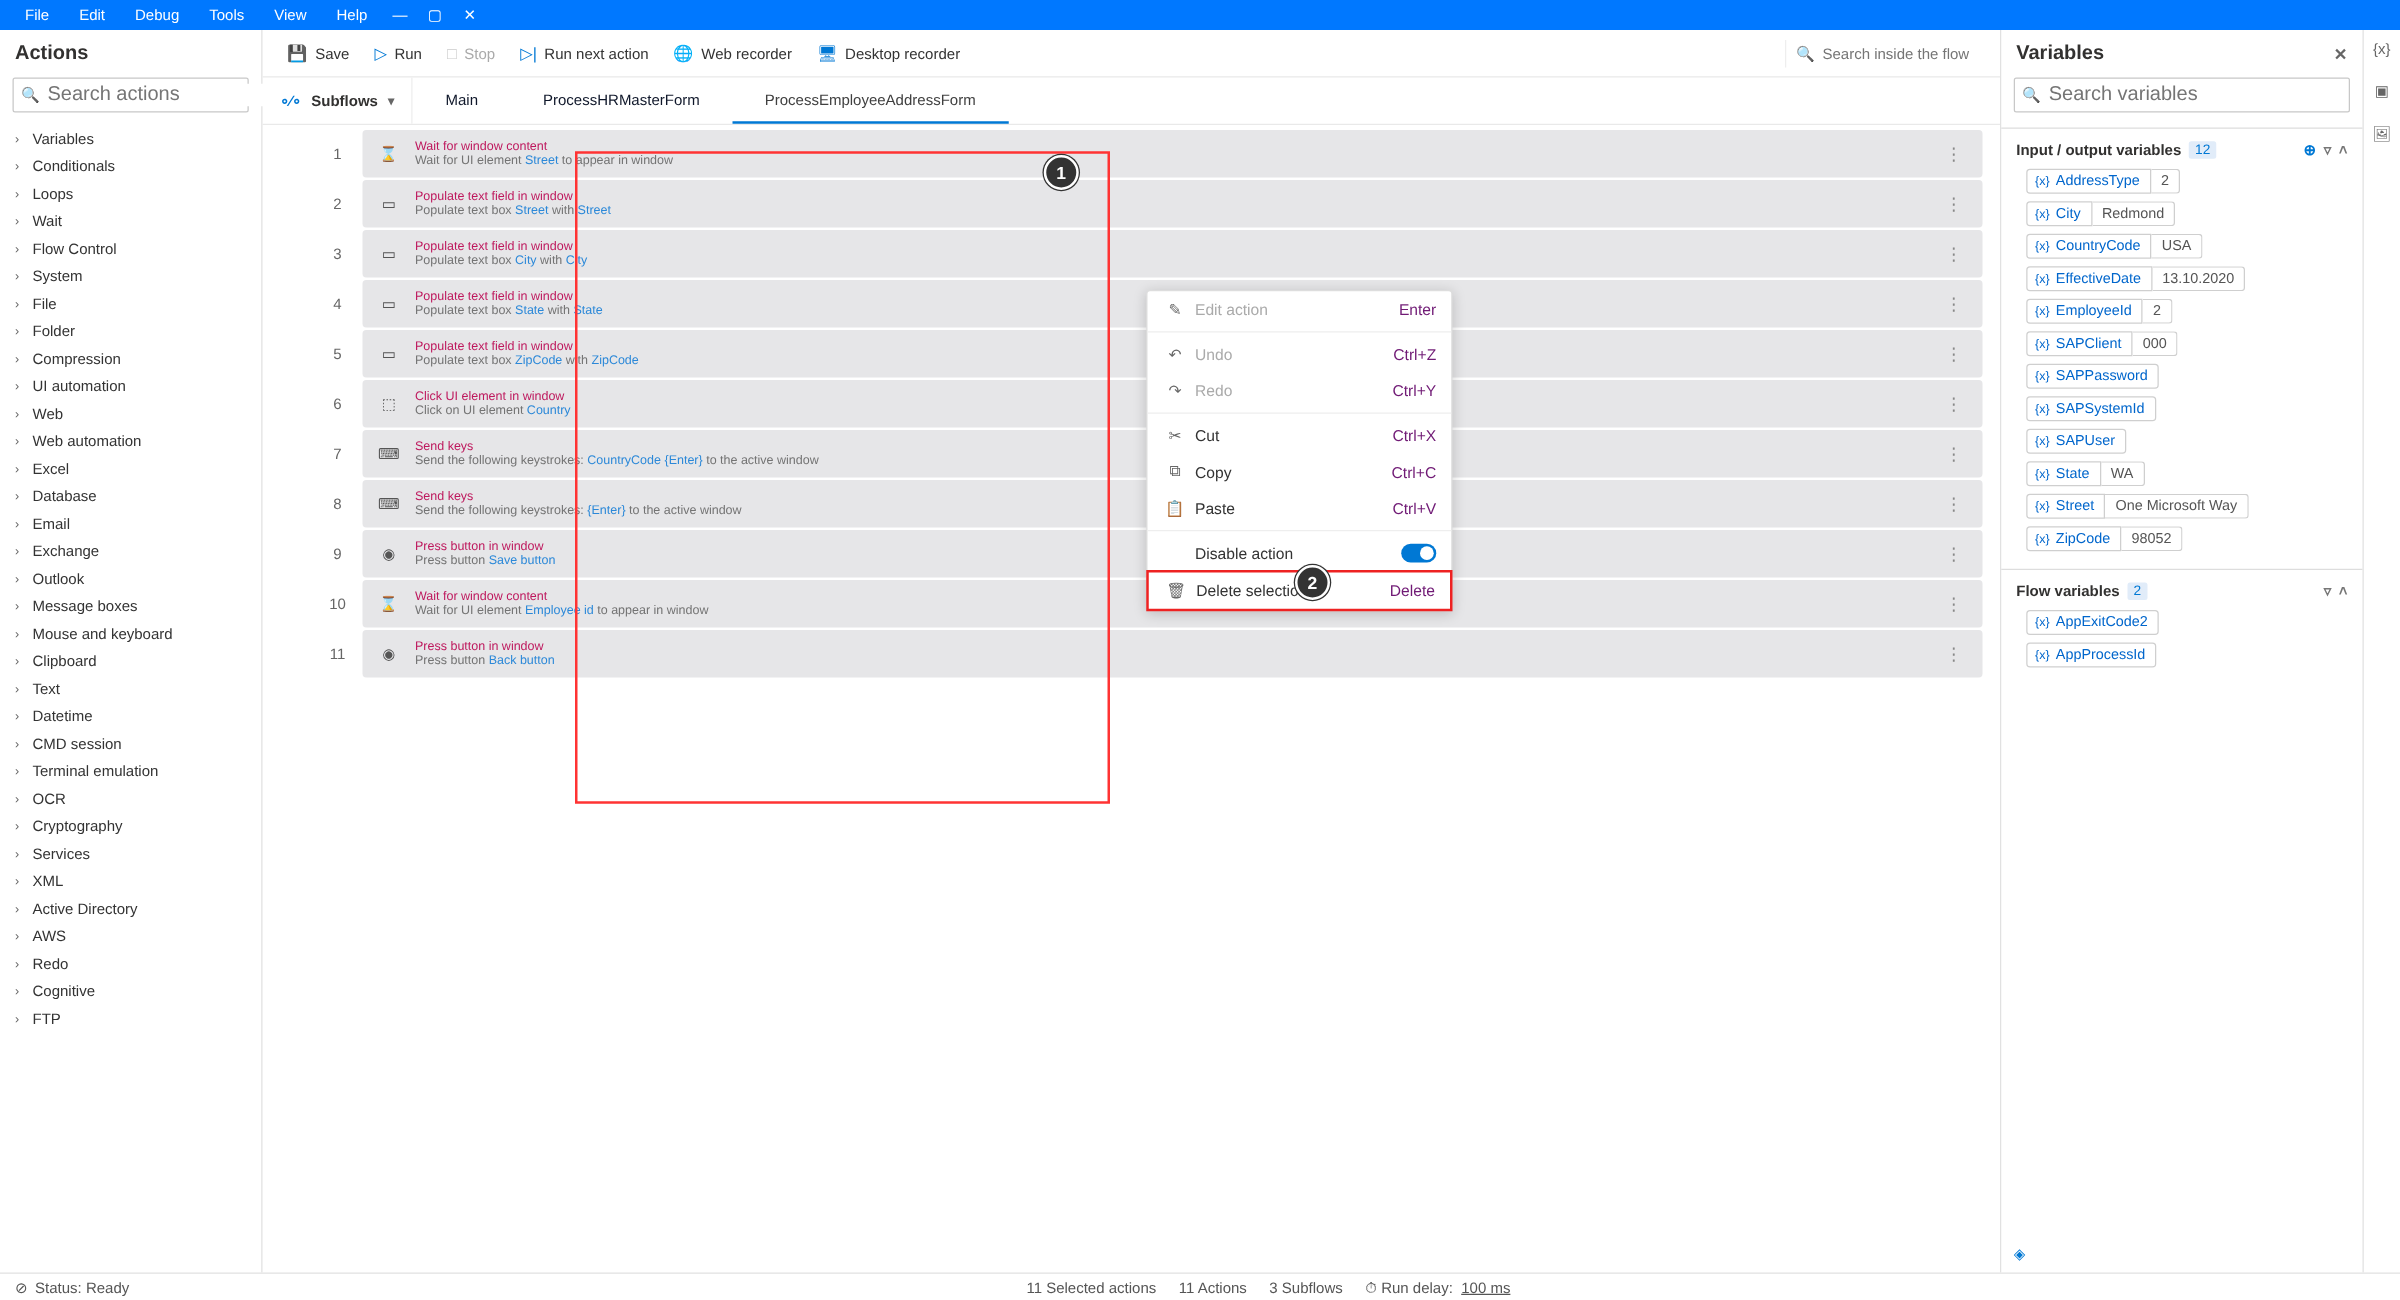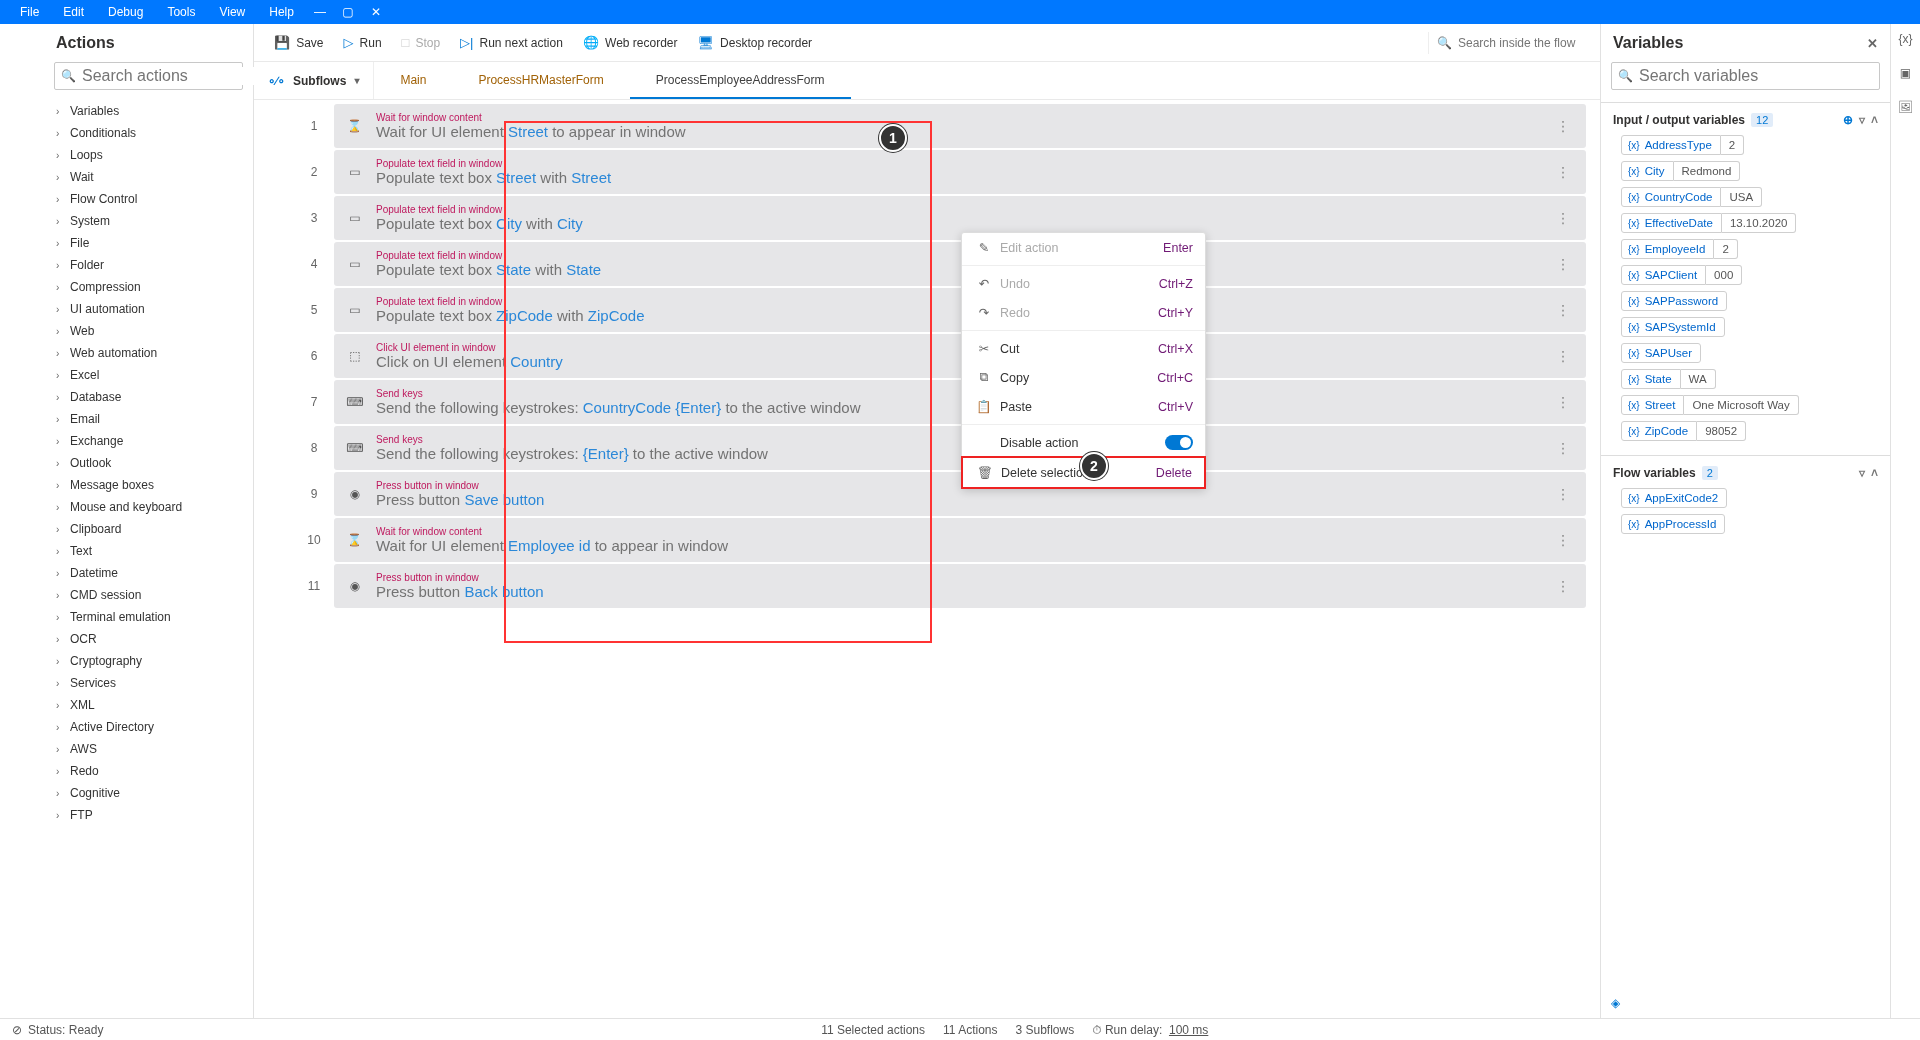--- a/index.html
+++ b/index.html
@@ -3,21 +3,21 @@
 <meta charset="utf-8">
 <style>
 * { box-sizing: border-box; margin: 0; padding: 0; }
 body { font-family: "Segoe UI", Arial, sans-serif; font-size: 12px; color: #323130; overflow: hidden; background:#fff; }
 .titlebar { background: #0078ff; color: #fff; height: 24px; display: flex; align-items: center; padding: 0 8px; }
 .titlebar .menus { display: flex; gap: 0; }
 .titlebar .menuitem { padding: 4px 12px; cursor: pointer; }
 .titlebar .apptitle { flex: 1; text-align: center; font-size: 12px; }
 .titlebar .winctrl { display: flex; gap: 0; }
 .titlebar .winbtn { width: 28px; text-align: center; cursor: pointer; }
-.app { display: flex; height: calc(100vh - 24px - 22px); padding-left: 44px; }
+.app { display: flex; height: calc(100vh - 24px - 22px); }
 .panel-left { width: 210px; border-right: 1px solid #e1e1e1; display:flex; flex-direction:column; }
 .panel-middle { flex: 1; display:flex; flex-direction:column; position:relative; }
 .panel-right { width: 290px; border-left: 1px solid #e1e1e1; position:relative; display:flex; flex-direction:column; }
 .panel-icons { width: 30px; border-left:1px solid #e1e1e1; display:flex; flex-direction:column; align-items:center; padding-top:8px; gap:20px; }
 .panel-title { font-size: 16px; font-weight: 600; padding: 10px 12px 6px; display:flex; align-items:center; }
 .panel-title .close-x { margin-left:auto; cursor:pointer; color:#666; font-size:13px; }
 .searchbox { margin: 4px 10px 8px; border: 1px solid #c8c8c8; border-radius: 2px; height: 28px; display:flex; align-items:center; padding: 0 6px; gap:6px; }
 .searchbox input { border:none; outline:none; flex:1; font-size:16px; }
 .searchbox .mag { color:#0078ff; }
 .action-cats { overflow-y:auto; padding: 2px 4px 8px; }
@@ -25,32 +25,32 @@
 .cat .chev { width:14px; color:#666; font-size:10px; }
 .toolbar { height: 38px; display:flex; align-items:center; gap: 4px; padding: 0 12px; border-bottom:1px solid #e9e9e9; }
 .tbtn { display:flex; align-items:center; gap:6px; padding: 4px 8px; cursor:pointer; color:#333; }
 .tbtn.disabled { color:#aaa; }
 .tbtn .ic { color:#0078d4; font-size:13px; }
 .searchflow { margin-left:auto; width: 160px; display:flex; align-items:center; gap:6px; padding:4px 8px; border-left:1px solid #eee; color:#666; }
 .searchflow input { border:none; outline:none; width:100%; font-size:12px; }
 .tabsrow { height: 38px; display:flex; align-items:stretch; border-bottom:1px solid #e9e9e9; }
 .subflows { padding: 0 14px; display:flex; align-items:center; gap:8px; cursor:pointer; border-right:1px solid #eee; font-weight:600; }
 .subflows .ic { color:#0078d4; }
-.tab { padding: 0 26px; display:flex; align-items:center; cursor:pointer; color:#a16207; border-bottom: 2px solid transparent; }
+.tab { padding: 0 26px; display:flex; align-items:center; cursor:pointer; color:#0f172a; border-bottom: 2px solid transparent; }
 .tab.active { color:#404040; border-bottom-color:#0078d4; }
 .canvas { flex:1; overflow:auto; padding: 4px 0 8px; position:relative; }
 .steps-outline { border: 2px solid #f33; position:absolute; left:250px; top:97px; width:428px; height:522px; pointer-events:none; z-index:5; }
 .step { display:flex; margin: 0 14px 2px 40px; border-radius:3px; }
 .step .num { width: 40px; display:flex; align-items:center; justify-content:center; color:#666; }
 .step .body { flex:1; background:#f2f2f2; border-radius:3px; padding: 8px 10px; display:flex; align-items:center; gap:10px; position:relative; }
 .step.selected .body { background:#e6e6e8; }
 .step .icon { width:22px; height:22px; display:flex; align-items:center; justify-content:center; color:#555; }
 .step .texts { display:flex; flex-direction:column; }
 .step .title { font-size:10px; color:#be185d; }
-.step .desc { font-size:15px; color:#737373;text-align:right; }
+.step .desc { font-size:10px; color:#737373;text-align:right; }
 .step .desc .lk { color:#2b88d8; }
 .step .more { margin-left:auto; color:#888; cursor:pointer; padding:0 6px; font-size:14px; }
 .ctxmenu { position:absolute; left:707px; top:208px; width:245px; background:#fff; border:1px solid #ddd; box-shadow:0 2px 10px rgba(0,0,0,.18); border-radius:3px; z-index:10; font-size:12.5px; }
 .ctxitem { display:flex; align-items:center; padding:7px 12px; cursor:pointer; color:#333; }
 .ctxitem.disabled { color:#aaa; }
 .ctxitem .cic { width:20px; text-align:center; color:#666; }
 .ctxitem .lbl { flex:1; padding-left:6px; }
 .ctxitem .kb { color:#701a75; }
 .ctxdivider { height:1px; background:#eee; margin:3px 0; }
 .ctxitem .toggle { width:28px; height:15px; border-radius:14px; background:#0078d4; position:relative; }

